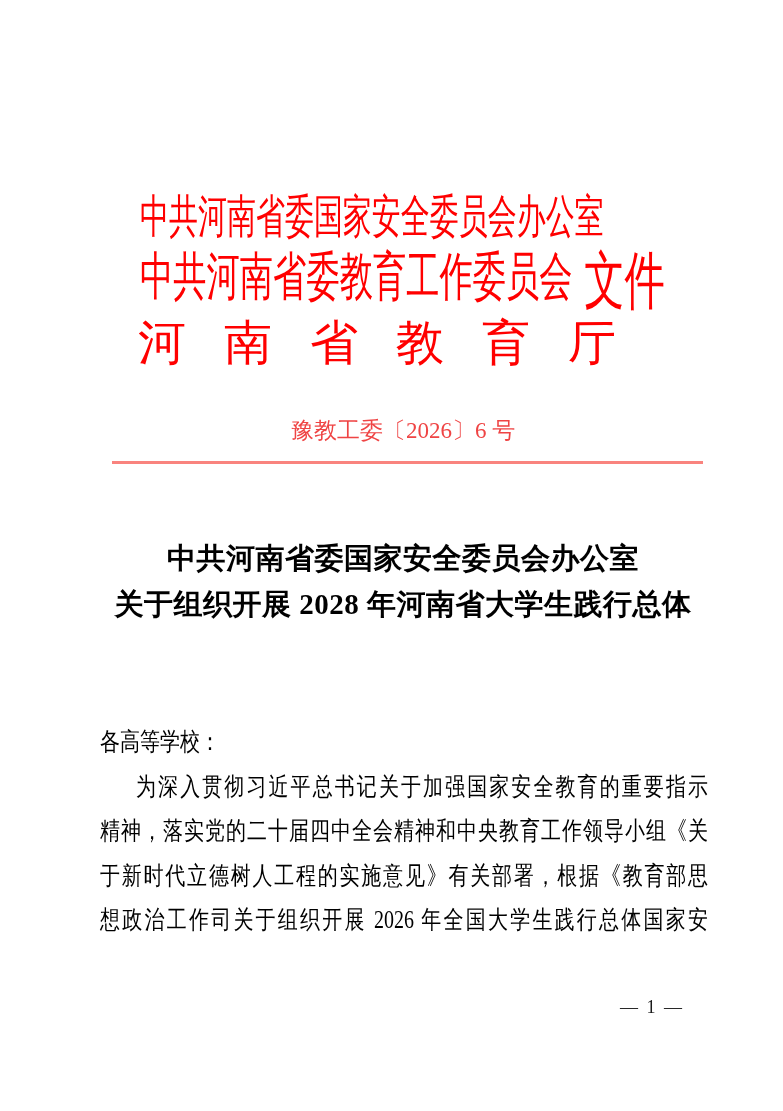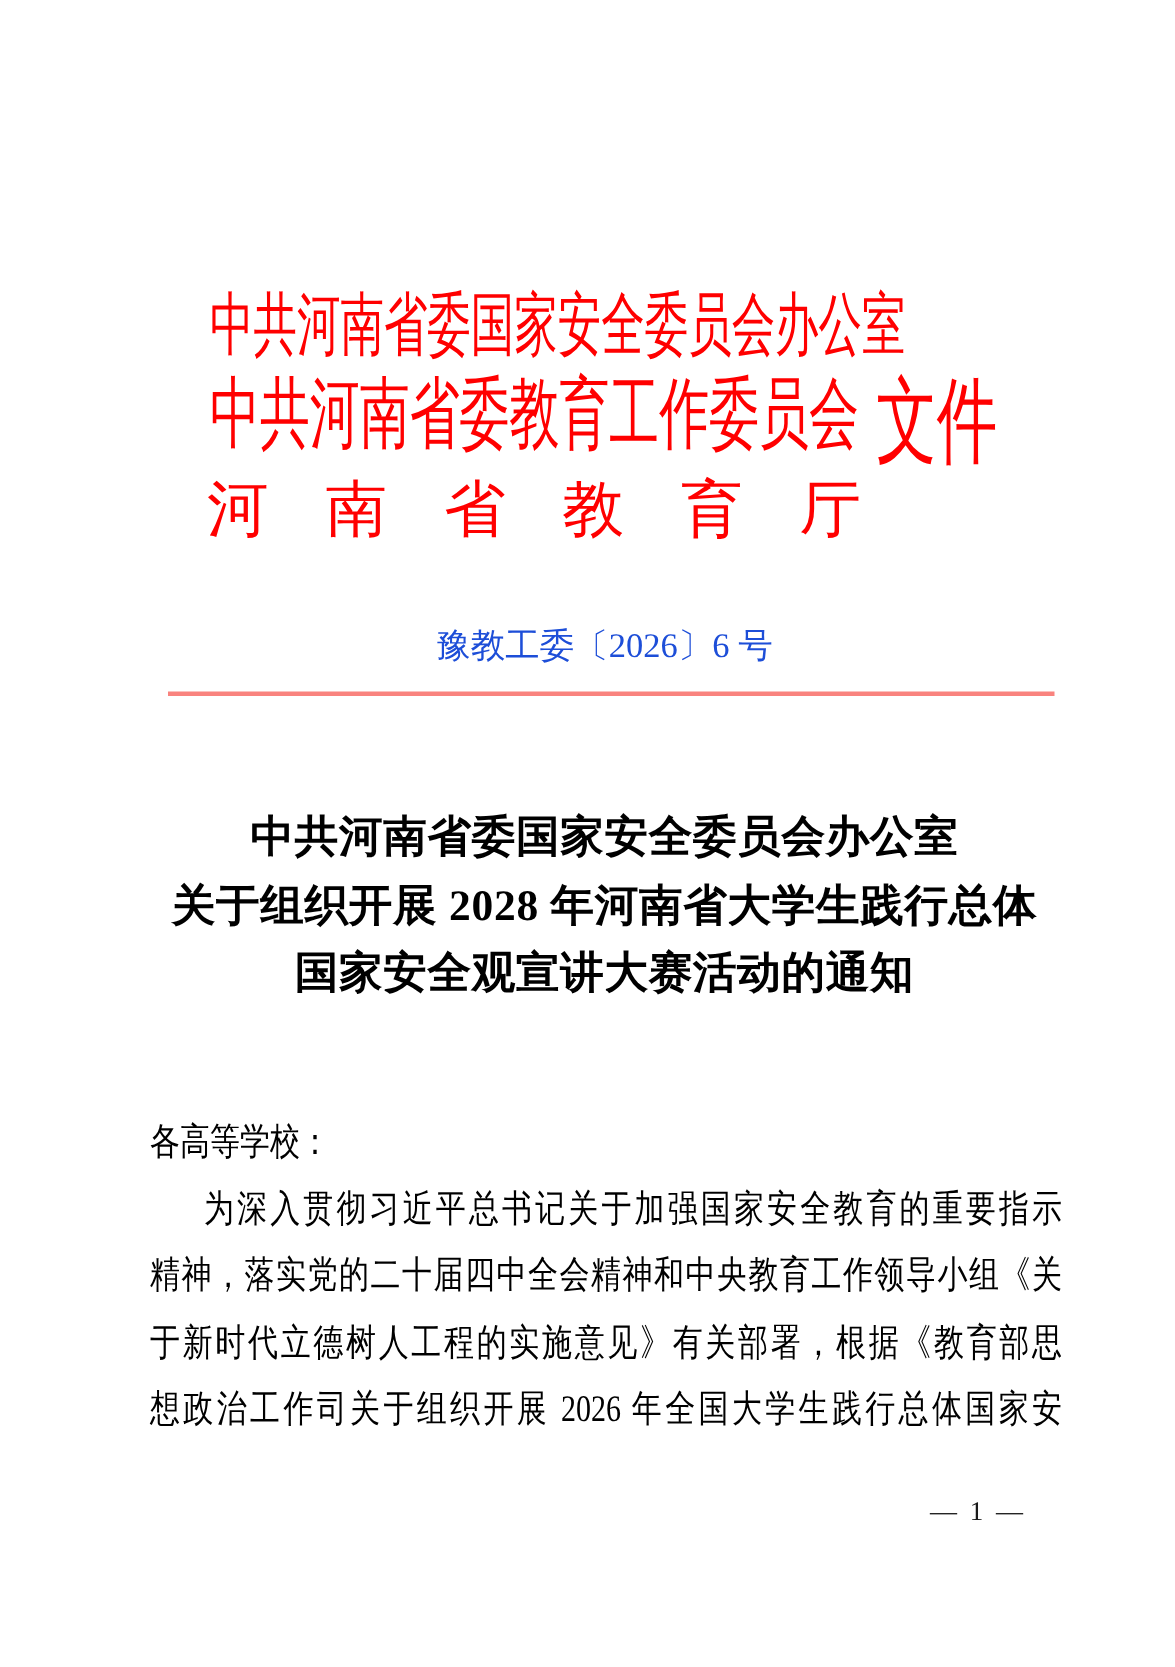--- a/index.html
+++ b/index.html
@@ -22,46 +22,46 @@
   }
   .rh-line2 { position: absolute; left: 140px; top: 250px; }
   .rh-line2 .scale {
     display: inline-block; white-space: nowrap; line-height: 1;
     transform: scaleX(0.64); transform-origin: left top;
   }
   .rh-line2 .main { display: inline-block; vertical-align: top; font-size: 52px; line-height: 1; }
   .rh-line2 .mark { display: inline-block; vertical-align: top; font-size: 63px; line-height: 0.98; margin-left: 18px; }
   .rh-line3 {
     position: absolute; left: 138px; top: 319px;
-    font-size: 41px; line-height: 1; letter-spacing: 38px; white-space: nowrap;
+    font-size: 48px; line-height: 1; letter-spacing: 38px; white-space: nowrap;
   }
   .red-text { color: #ff0000; }
 
   
   .doc-no {
     position: absolute; left: 100px; top: 417px; width: 606px;
-    text-align: center; font-size: 23px; line-height: 28px; color: #1d4ed8;
+    text-align: center; font-size: 23px; line-height: 28px; color: #ef4444;
   }
 
   
   .red-rule {
     position: absolute; left: 112px; top: 461px;
     width: 591px; height: 3px;
   }
 
   
   .title-block {
     position: absolute; left: 88px; top: 536px; width: 630px;
     text-align: center; font-weight: bold;
     font-size: 29px; line-height: 45.5px; letter-spacing: 0.5px;
     color: #000;
   }
 
   
-  .body-block { position: absolute; left: 100px; top: 740px; width: 612px; }
+  .body-block { position: absolute; left: 100px; top: 720px; width: 612px; }
   .body-scale {
     width: 760px;
     transform: scaleX(0.8); transform-origin: left top;
     font-size: 25px; line-height: 44.5px; color: #000;
   }
   .greeting { text-align: left; }
   .pline { text-align: justify; text-align-last: justify; white-space: nowrap; }
   .pline.indent { text-indent: 1.8em; }
 
   
@@ -88,21 +88,20 @@
 
   <div class="rh-line3 red-text" style="color: rgb(255, 0, 0);">河南省教育厅</div>
 
   <div class="doc-no">豫教工委〔2026〕6 号</div>
 
   <div class="red-rule" style="background: rgb(249, 131, 126);"></div>
 
   <div class="title-block">
     <div>中共河南省委国家安全委员会办公室</div>
     <div>关于组织开展 2028 年河南省大学生践行总体</div>
-    <div>国家安全观宣讲大赛活动的通知</div>
   </div>
 
   <div class="body-block">
     <div class="body-scale">
       <div class="greeting">各高等学校：</div>
       <div class="pline indent">为深入贯彻习近平总书记关于加强国家安全教育的重要指示</div>
       <div class="pline">精神，落实党的二十届四中全会精神和中央教育工作领导小组《关</div>
       <div class="pline">于新时代立德树人工程的实施意见》有关部署，根据《教育部思</div>
       <div class="pline">想政治工作司关于组织开展 2026 年全国大学生践行总体国家安</div>
     </div>

